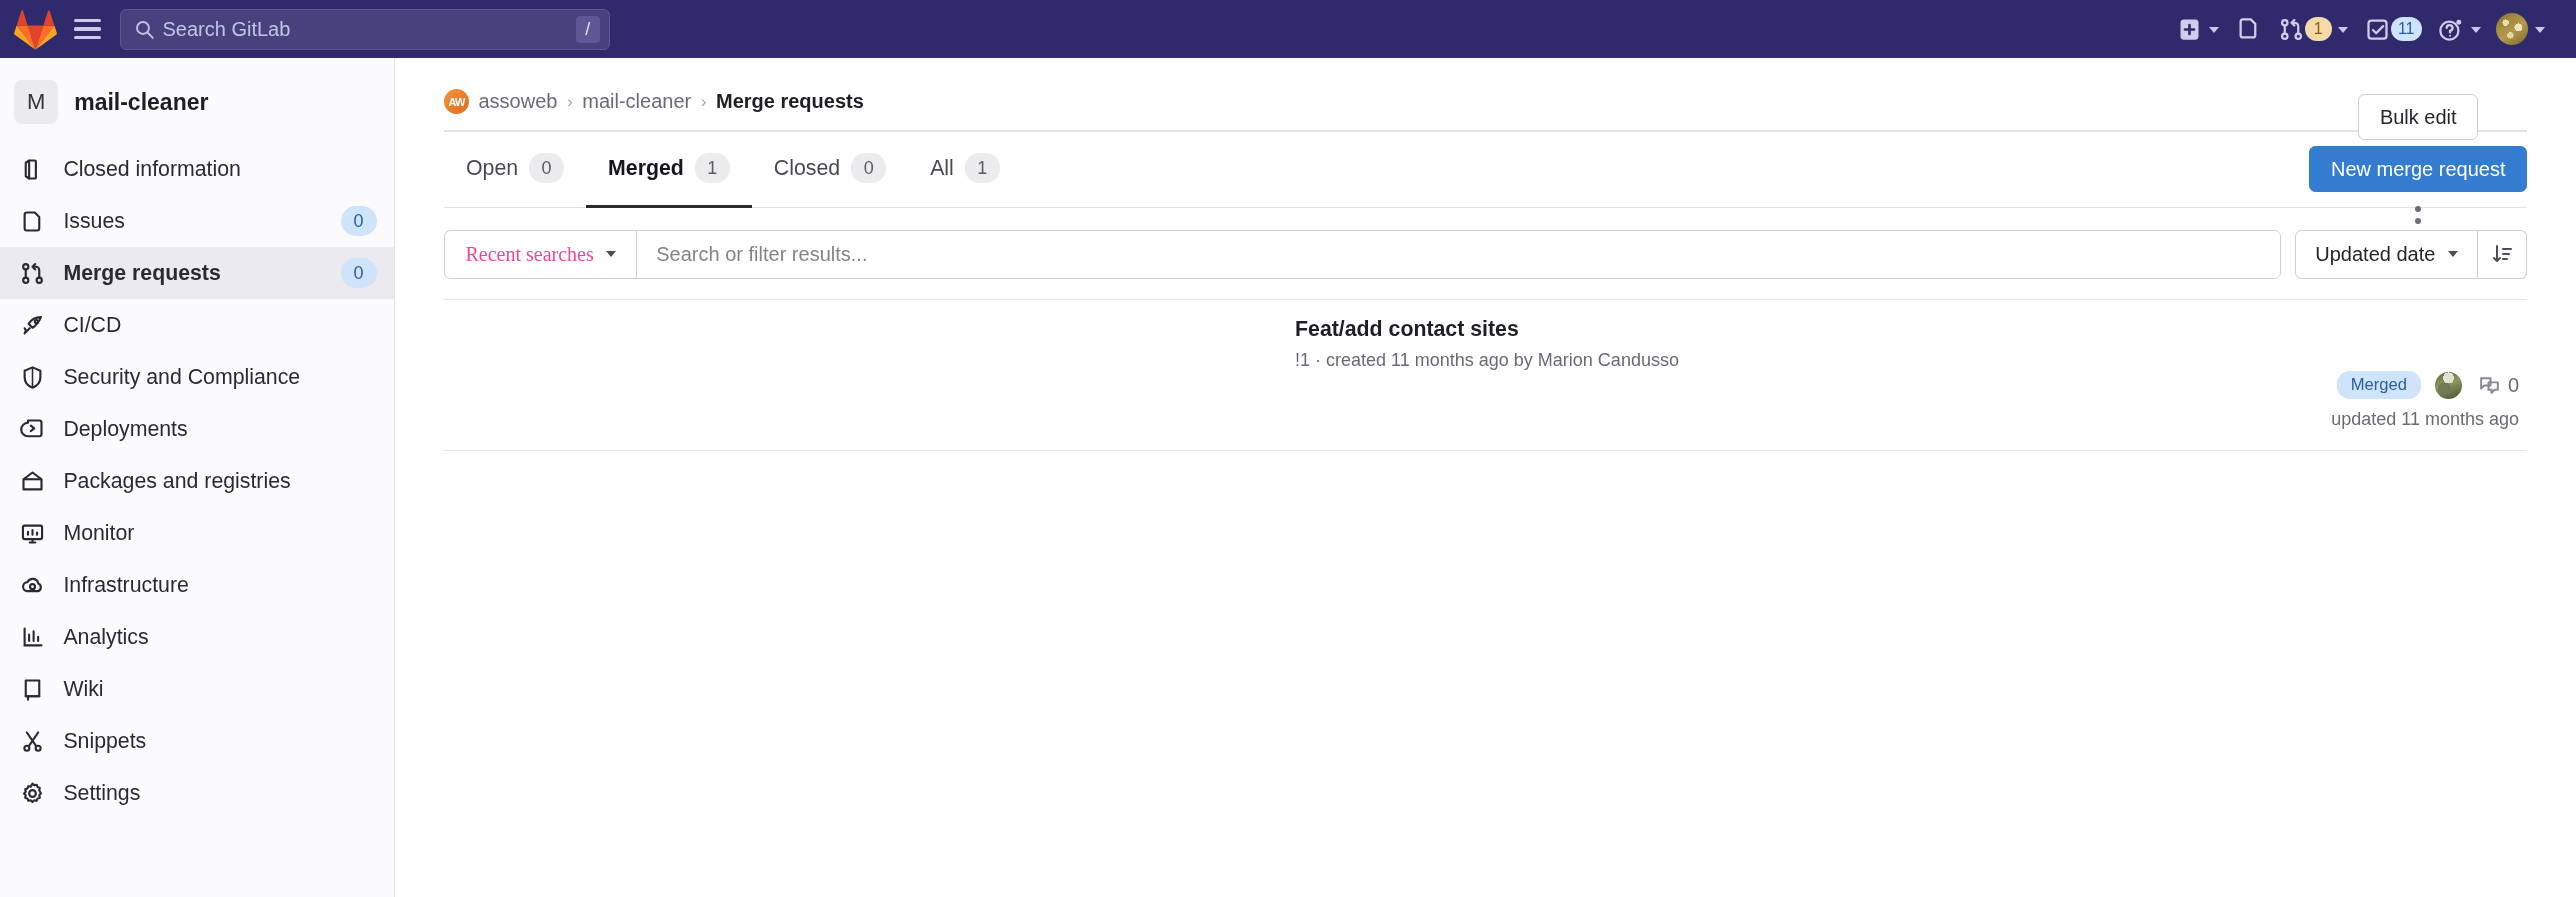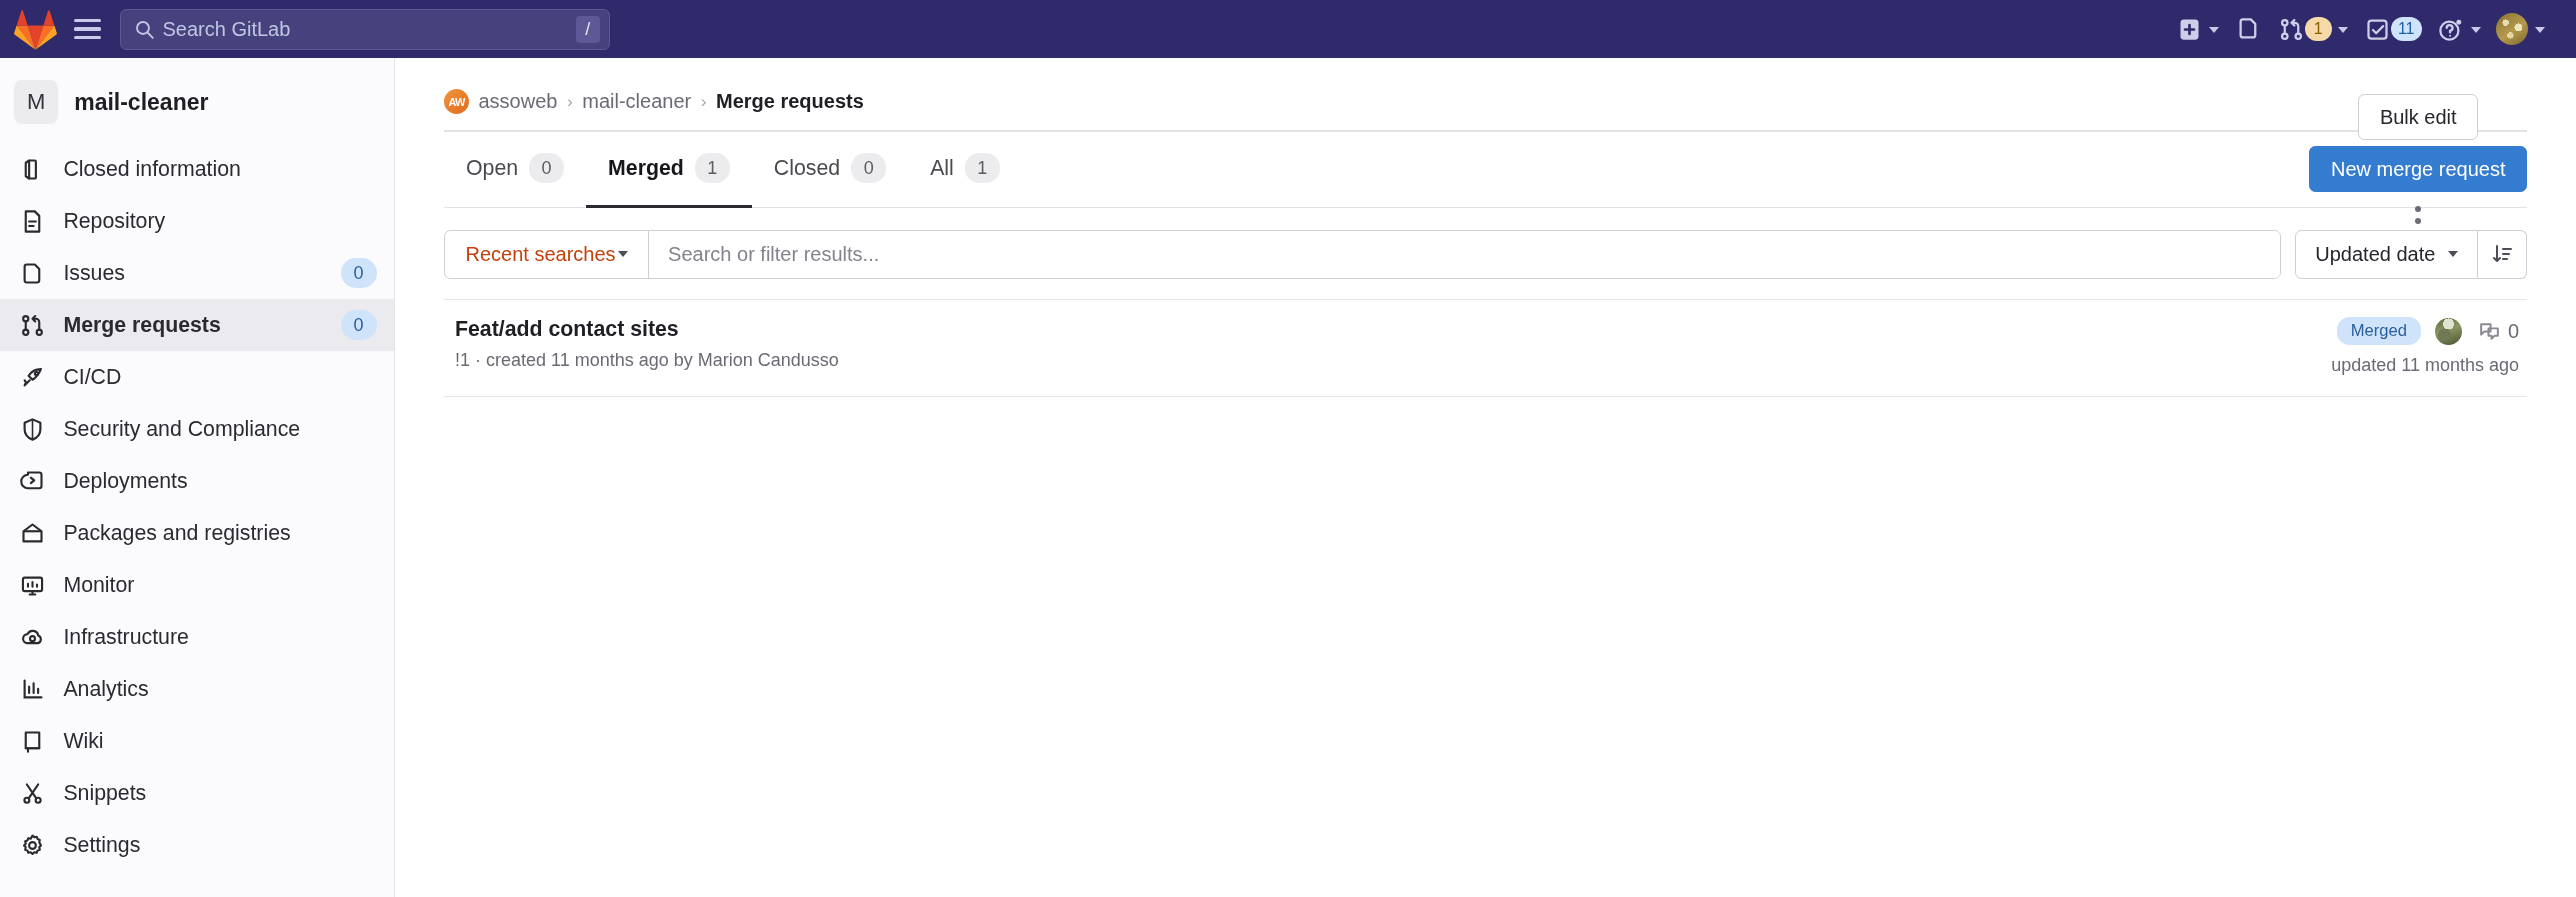--- a/index.html
+++ b/index.html
@@ -172,23 +172,23 @@
   .kebab i { width: 6.3px; height: 6.3px; border-radius: 50%; background: #6c6b76; display: block; }
 
   
   .filter-row { padding: 22px 0 0; display: flex; }
   .filter-bar {
     display: flex; width: 100%; height: 49px;
     border: 1.6px solid #cfcdd6; border-radius: 6.3px; background: #fff;
     overflow: hidden;
   }
   .recent-searches {
-    display: flex; align-items: center; gap: 2px;
+    display: flex; align-items: center; gap: 12px;
     padding: 0 20.5px; border-right: 1.6px solid #cfcdd6;
-    font-size: 20px; color: #c2410c; cursor: pointer; white-space: nowrap;
+    font-size: 20px; color: #ec4899; cursor: pointer; white-space: nowrap; font-family: Liberation Serif, serif;
   }
   .mini-chev {
     width: 0; height: 0; border-left: 5.5px solid transparent;
     border-right: 5.5px solid transparent; border-top: 6.3px solid #4e4d57;
   }
   .filter-input {
     flex: 1 1 auto; border: none; outline: none; padding: 0 19px;
     font-size: 20px; color: #27262d; font-family: "Liberation Sans", sans-serif;
   }
   .filter-input::placeholder { color: #84838d; opacity: 1; }
@@ -203,23 +203,24 @@
   .sort-dir {
     width: 49px; height: 49px;
     border: 1.6px solid #cfcdd6; border-left: none; border-radius: 0 6.3px 6.3px 0;
     background: #fff; display: flex; align-items: center; justify-content: center;
     cursor: pointer;
   }
 
   
   .mr-list { border-top: 1.6px solid #e8e6ec; margin-top: 20.5px; }
   .mr-row {
-    display: flex; align-items: flex-start;
+    display: flex; align-items: center;
     padding: 17.4px 8px 20.5px 11px;
     border-bottom: 1.6px solid #e8e6ec;
+    flex-direction: column;
   }
   .mr-left { display: flex; flex-direction: column; gap: 8px; }
   .mr-title { font-size: 21.3px; font-weight: bold; color: #1f1e24; cursor: pointer; }
   .mr-meta { font-size: 18px; color: #6b6a74; }
   .mr-right {
     margin-left: auto; display: flex; flex-direction: column;
     align-items: flex-end; gap: 9.5px;
   }
   .mr-right-top { display: flex; align-items: center; gap: 14.2px; }
   .status-badge {
@@ -333,27 +334,20 @@
     <div class="nav-list">
 
       <div class="nav-item">
         <svg class="ni-icon" viewBox="0 0 24 24" fill="none" stroke="#2b2a31" stroke-width="1.9">
           <path d="M9 4 6 6v12l3 2V4z" stroke-linejoin="round"></path>
             <path d="M9 4h5a1 1 0 0 1 1 1v14a1 1 0 0 1-1 1H9" stroke-linejoin="round"></path>
         </svg>
         <span class="ni-label">Closed information</span>
       </div>
 
-      <div class="nav-item">
-        <svg class="ni-icon" viewBox="0 0 24 24" fill="none" stroke="#2b2a31" stroke-width="1.9">
-          <path d="M6 3h8l4 4v14H6z" stroke-linejoin="round"></path>
-            <path d="M9 12h6M9 16h4" stroke-linecap="round"></path>
-        </svg>
-        <span class="ni-label">Repository</span>
-      </div>
 
       <div class="nav-item">
         <svg class="ni-icon" viewBox="0 0 24 24" fill="none" stroke="#2b2a31" stroke-width="1.9">
           <path d="M7 4h7l4 4v10a2 2 0 0 1-2 2H7a2 2 0 0 1-2-2V6a2 2 0 0 1 2-2z" stroke-linejoin="round"></path>
         </svg>
         <span class="ni-label">Issues</span>
         <span class="nav-badge">0</span>
       </div>
 
       <div class="nav-item active">

